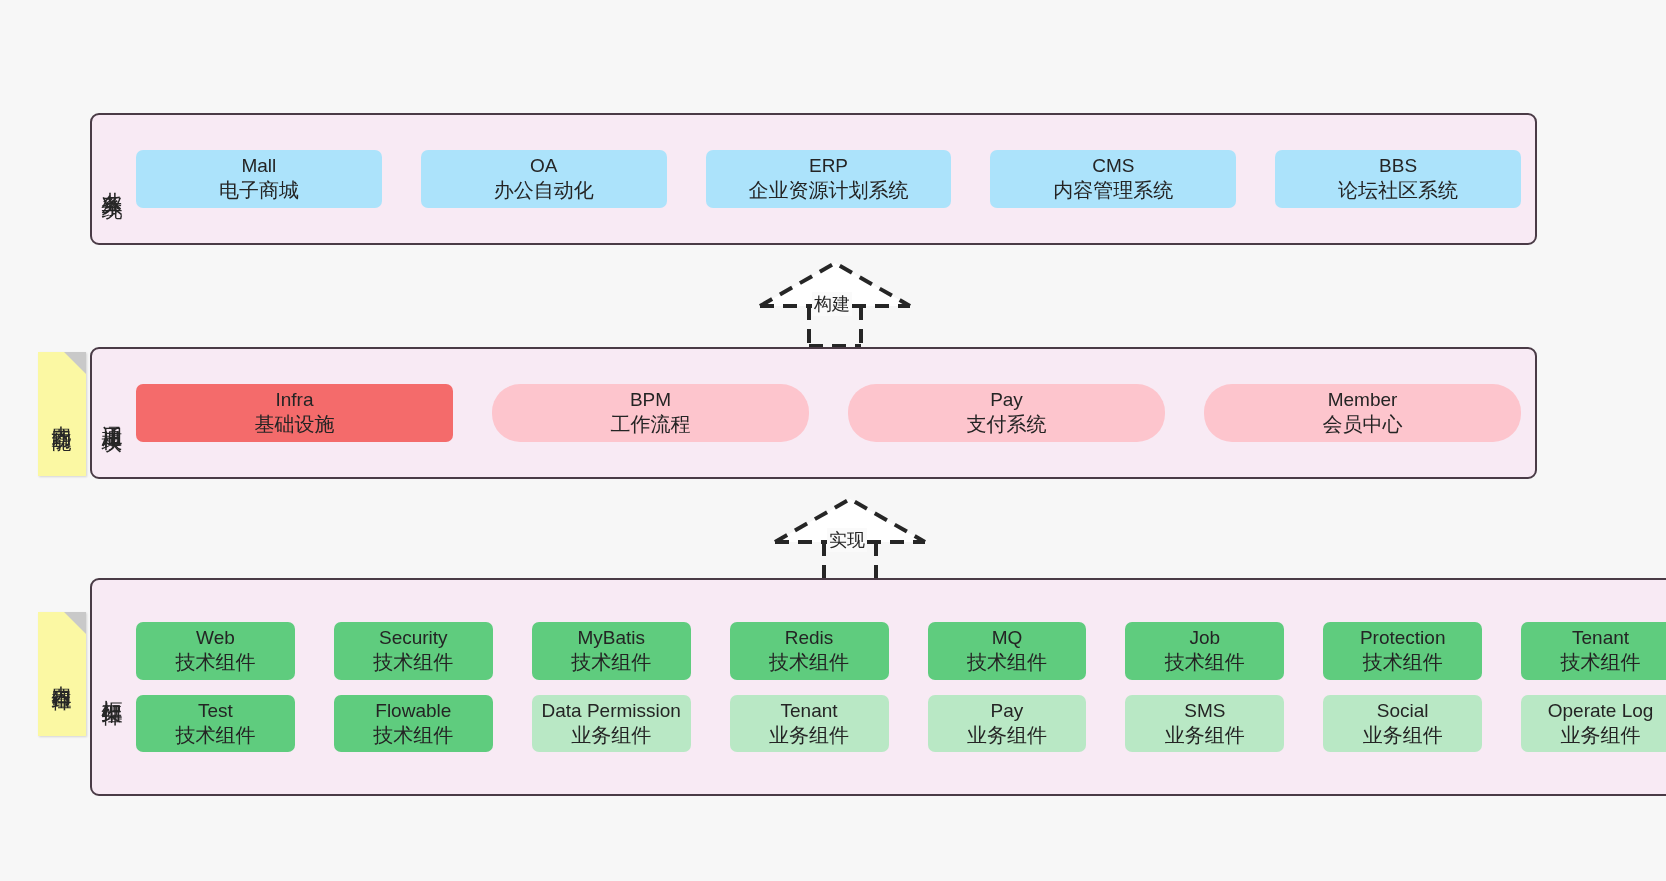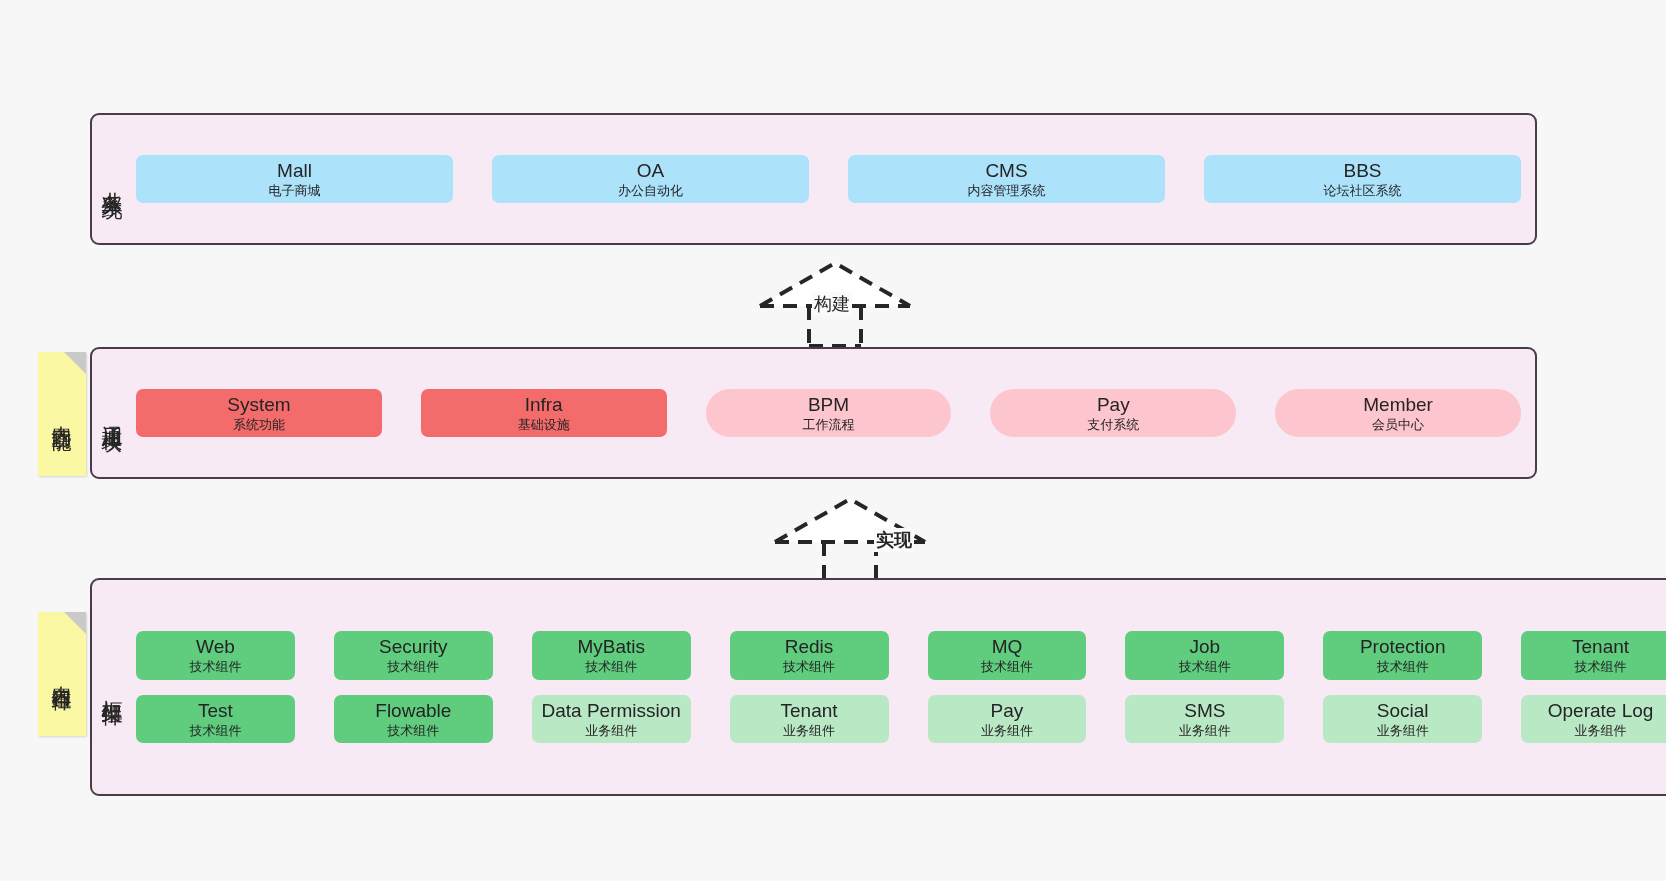--- a/index.html
+++ b/index.html
@@ -68,21 +68,21 @@
     flex-direction: column;
     align-items: center;
     justify-content: center;
     text-align: center;
     line-height: 1.28;
     color: #242424;
     box-sizing: border-box;
     padding: 4px 6px;
   }
   .node .n-name { font-size: 19px; }
-  .node .n-sub  { font-size: 13px; }
+  .node .n-sub  { font-size: 20px; }
 
   .blue   { background: #ace3fb; }
   .red    { background: #f46b6b; }
   .pink   { background: #fdc5cd; border-radius: 28px; }
   .green  { background: #5fcc7e; }
   .lgreen { background: #b9e8c5; }
 
   
   .note {
     position: absolute;
@@ -136,20 +136,24 @@
       <div class="row">
         <div class="node blue">
           <span class="n-name">Mall</span>
           <span class="n-sub">电子商城</span>
         </div>
         <div class="node blue">
           <span class="n-name">OA</span>
           <span class="n-sub">办公自动化</span>
         </div>
         <div class="node blue">
+          <span class="n-name">ERP</span>
+          <span class="n-sub">企业资源计划系统</span>
+        </div>
+        <div class="node blue">
           <span class="n-name">CMS</span>
           <span class="n-sub">内容管理系统</span>
         </div>
         <div class="node blue">
           <span class="n-name">BBS</span>
           <span class="n-sub">论坛社区系统</span>
         </div>
       </div>
     </div>
   </div>
@@ -169,24 +173,20 @@
 
   <div class="note" style="left:38px; top:352px; width:48px; height:124px;">
     <span class="fold"></span>
     <span>内置功能</span>
   </div>
 
   <div class="layer" id="layer-common" style="left:90px; top:347px; width:1447px; height:132px;">
     <div class="layer-title">通用模块</div>
     <div class="layer-body">
       <div class="row">
-        <div class="node red">
-          <span class="n-name">System</span>
-          <span class="n-sub">系统功能</span>
-        </div>
         <div class="node red">
           <span class="n-name">Infra</span>
           <span class="n-sub">基础设施</span>
         </div>
         <div class="node pink">
           <span class="n-name">BPM</span>
           <span class="n-sub">工作流程</span>
         </div>
         <div class="node pink">
           <span class="n-name">Pay</span>
@@ -202,21 +202,21 @@
 
   <div class="connector" style="left:765px; top:494px; width:170px; height:90px;">
     <svg width="170" height="90" viewBox="0 0 170 90">
       <polyline points="10,48 85,5 160,48" fill="#ffffff" stroke="#262626" stroke-width="4" stroke-dasharray="14,9" stroke-linecap="butt"></polyline>
       <line x1="10" y1="48" x2="160" y2="48" stroke="#262626" stroke-width="4" stroke-dasharray="14,9"></line>
       <line x1="59" y1="48" x2="59" y2="88" stroke="#262626" stroke-width="4" stroke-dasharray="14,9"></line>
       <line x1="111" y1="48" x2="111" y2="88" stroke="#262626" stroke-width="4" stroke-dasharray="14,9"></line>
       <line x1="59" y1="88" x2="111" y2="88" stroke="#262626" stroke-width="4" stroke-dasharray="14,9"></line>
     </svg>
   </div>
-  <div class="conn-label" style="left:874px; top:528px;font-weight:bold;">实现</div>
+  <div class="conn-label" style="left:827px; top:528px;">实现</div>
 
   <div class="note" style="left:38px; top:612px; width:48px; height:124px;">
     <span class="fold"></span>
     <span>内置组件</span>
   </div>
 
   <div class="layer" id="layer-framework" style="left:90px; top:578px; width:1606px; height:218px;">
     <div class="layer-title">框架组件</div>
     <div class="layer-body">
       <div class="row">

